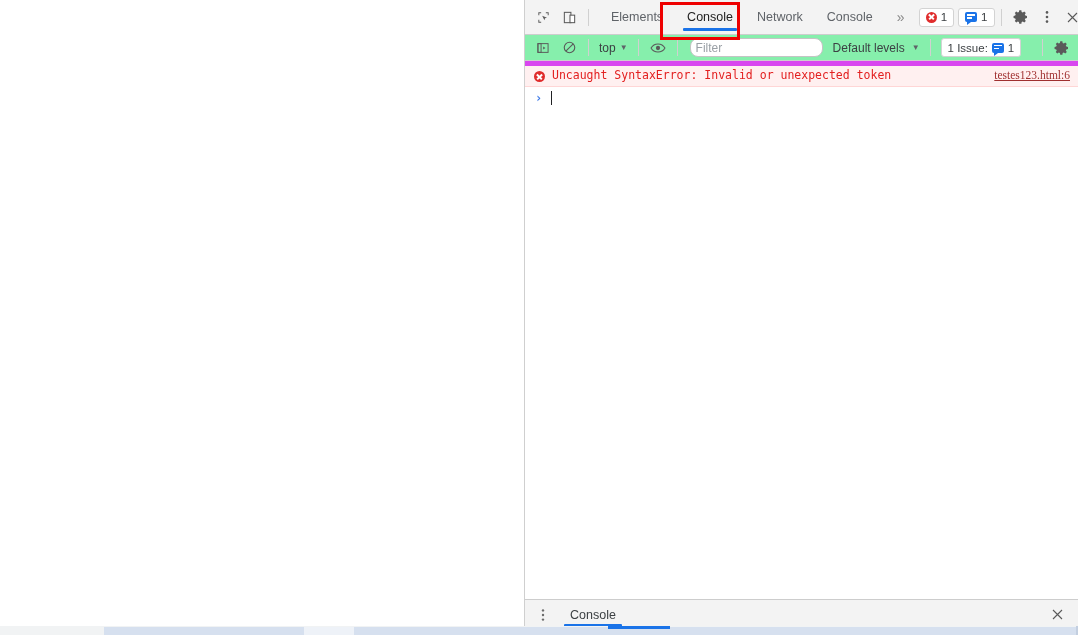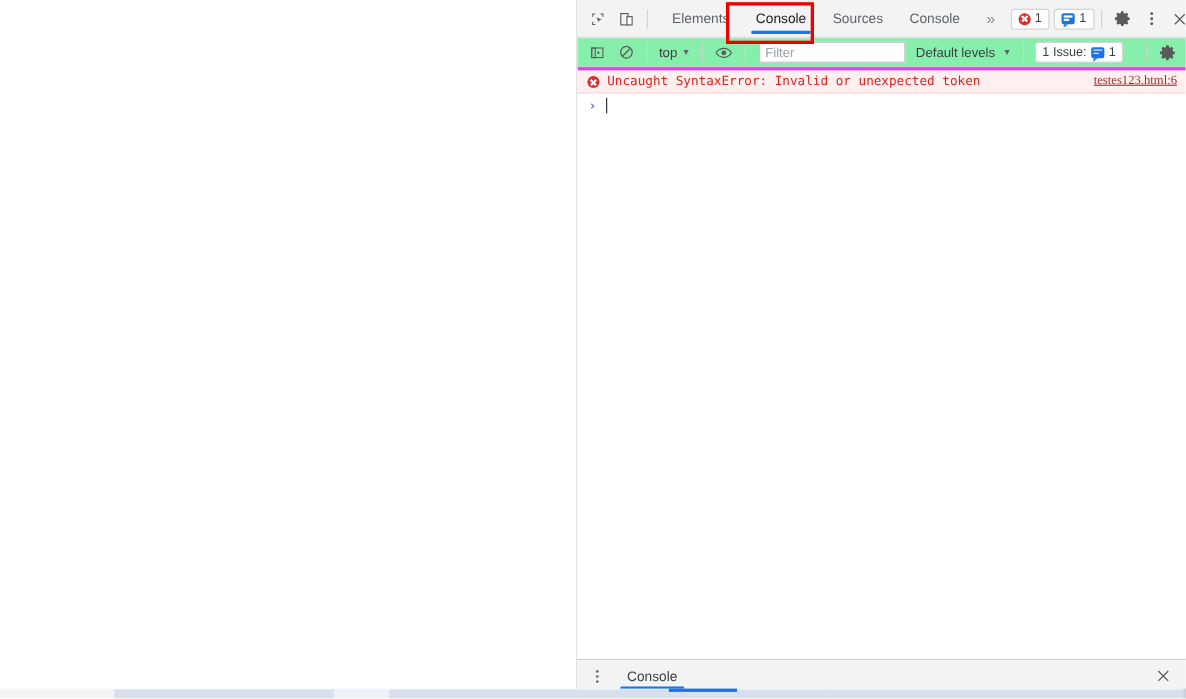--- a/index.html
+++ b/index.html
@@ -243,21 +243,21 @@
     font-size: 8px;
     color: #5f6368;
     line-height: 1;
   }
 
   .filter-input {
     width: 133px;
     height: 19px;
     border: 1px solid #c4c4c4;
     background: #ffffff;
-    border-radius: 0;
+    border-radius: 8px;
     font-size: 12px;
     color: #3c4043;
     padding: 0 5px;
     margin: 0 6px;
     box-sizing: border-box;
     font-family: "Liberation Sans", sans-serif;
     outline: none;
   }
   .filter-input::placeholder { color: #9aa0a6; }
 
@@ -284,21 +284,21 @@
     background: #ffffff;
     overflow: hidden;
     position: relative;
   }
 
   .console-row-error {
     display: flex;
     align-items: flex-start;
     background: #fff0f0;
     border-bottom: 1px solid #ffd6d6;
-    border-top: 3px solid #d946ef;
+    border-top: 5px solid #d946ef;
     padding: 2px 8px 3px 9px;
     box-sizing: border-box;
     min-height: 20px;
   }
   .console-row-error .ic {
     flex: 0 0 auto;
     margin-top: 3px;
     margin-right: 7px;
   }
   .err-text {
@@ -427,21 +427,21 @@
       <div class="vsep"></div>
 
       <div class="tabs">
         <div class="tab">
           <span>Elements</span>
         </div>
         <div class="tab selected">
           <span>Console</span>
         </div>
         <div class="tab">
-          <span>Sources</span>
+          <span>Network</span>
         </div>
         <div class="tab">
           <span>Console</span>
         </div>
         <div class="tab-more">
           <span>»</span>
         </div>
       </div>
 
       <div class="tabstrip-right">

